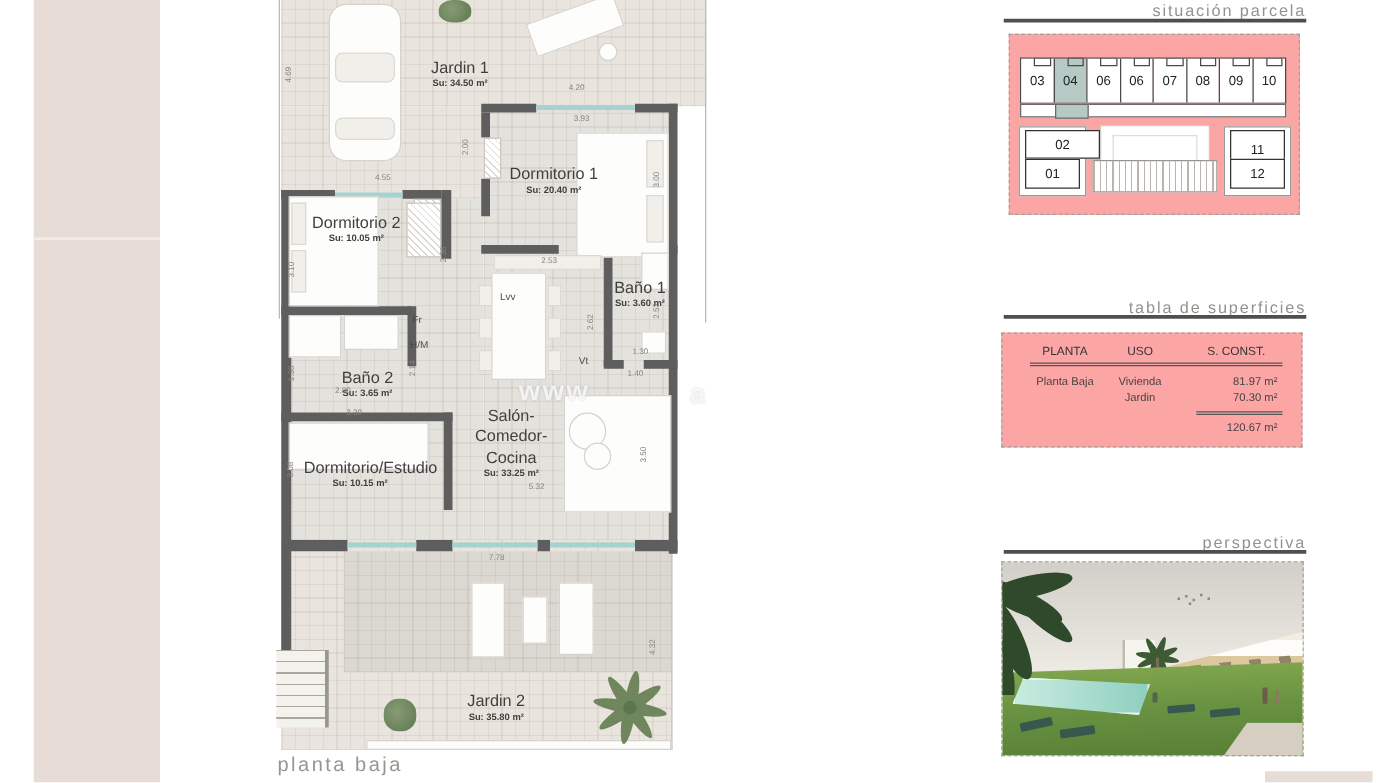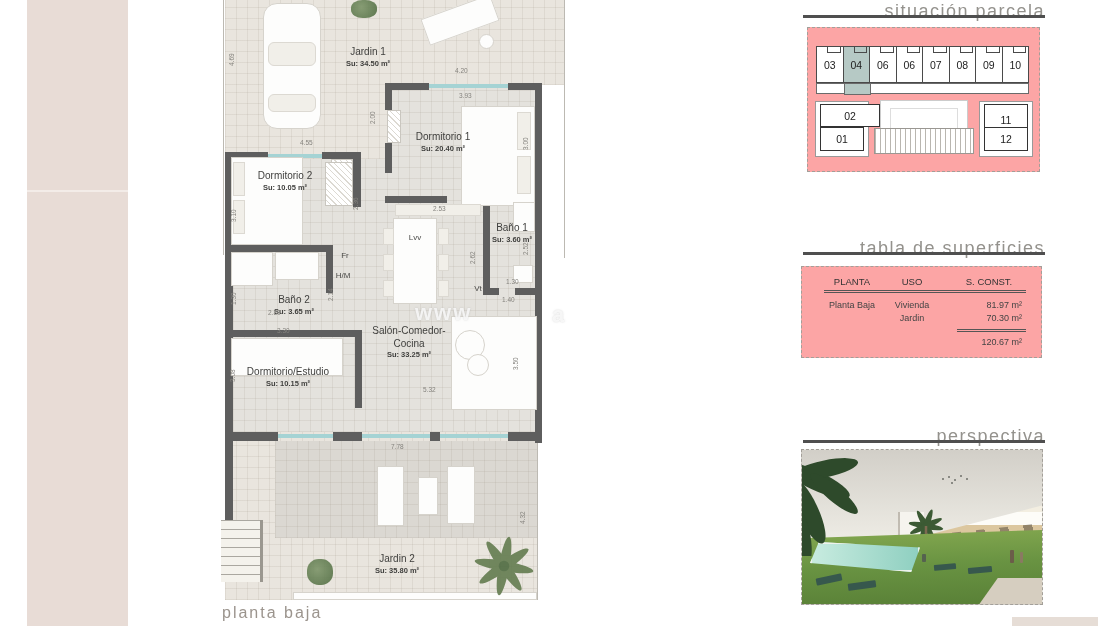--- a/index.html
+++ b/index.html
@@ -25,28 +25,28 @@
   .fu2{position:absolute;background:#f1efe9;border:1px solid #dcd9d2}
   .hatch{position:absolute;border:1px solid #c9c6bf;
          background:repeating-linear-gradient(45deg,#fff 0 3px,#dcd9d2 3px 4px)}
   .green{position:absolute;border-radius:45%;
          background:radial-gradient(circle at 40% 40%,#7c9468,#4e6b40);opacity:.9}
   .stairs{position:absolute;border-right:3px solid #9a978f;
           background:repeating-linear-gradient(180deg,#aaa7a0 0 1px,#f4f2ec 1px 9px)}
   .dim{position:absolute;font-size:6.5px;line-height:1;color:#85837e;white-space:nowrap}
   .dim.v{transform:rotate(-90deg);transform-origin:left top}
   .room{position:absolute;width:90px;text-align:center;color:#3f3f3d;line-height:1.25}
-  .room .rn{display:block;font-size:10px}
+  .room .rn{display:block;font-size:13px}
   .room .ra{display:block;font-size:7.5px;font-weight:bold}
-  .fx{position:absolute;width:30px;text-align:center;font-size:8px;color:#4a4a48}
+  .fx{position:absolute;width:30px;text-align:left;font-size:8px;color:#4a4a48}
   .wm{position:absolute;font-size:22px;font-weight:bold;letter-spacing:2px;
       color:rgba(250,250,250,.85);text-shadow:0 0 2px rgba(140,140,140,.35)}
   .footer{position:absolute;left:222px;top:604px;font-size:16px;letter-spacing:2px;color:#9b948d}
   
-  .sec-title{position:absolute;right:65px;font-size:18px;letter-spacing:1.5px;color:#94928d;white-space:nowrap}
+  .sec-title{position:absolute;right:65px;font-size:13px;letter-spacing:1.5px;color:#94928d;white-space:nowrap}
   .sec-bar{position:absolute;left:803px;width:242px;height:3px;background:#4f4f4f}
   .dashbox{position:absolute;border:1px dashed #a39f99;background:#fca5a5}
   
   #site{left:807px;top:27px;width:233px;height:145px}
   .urow{position:absolute;left:8px;top:18px;width:213px;height:37px;display:flex;border:1px solid #4a4a4a}
   .unit{position:relative;flex:1;border-left:1px solid #4a4a4a;display:flex;align-items:center;justify-content:center;
         font-size:10.5px;color:#222;background:#fff}
   .unit:first-child{border-left:none}
   .unit::before{content:"";position:absolute;top:-1px;right:2px;width:45%;height:5px;
         border:1px solid #4a4a4a;background:inherit}

